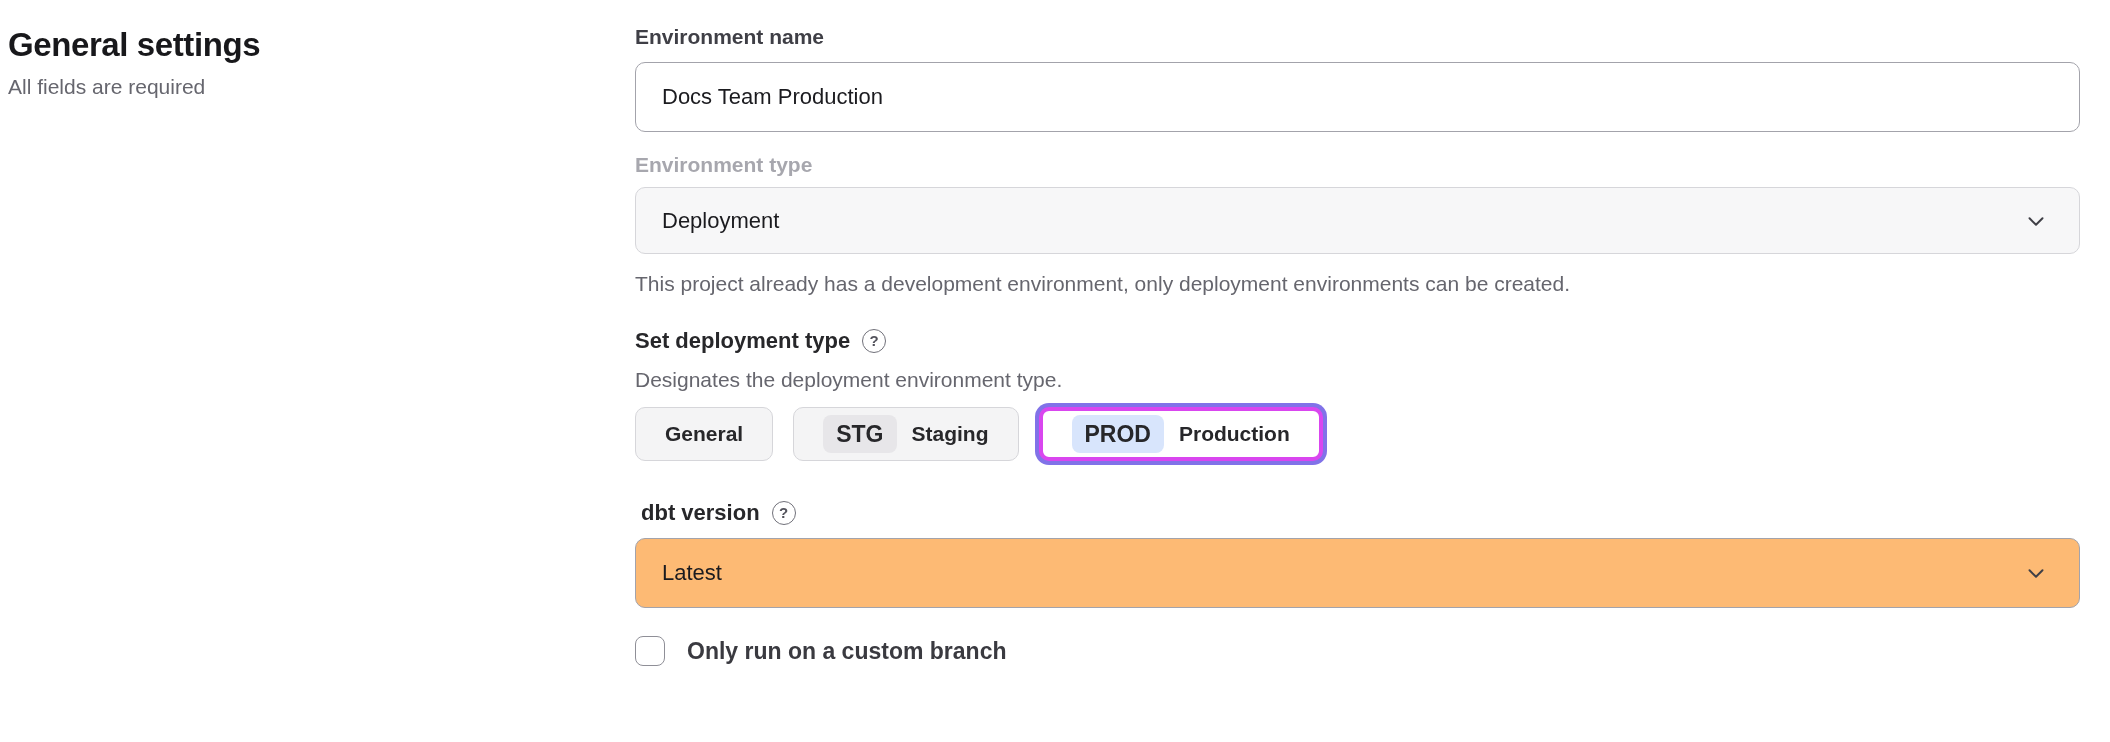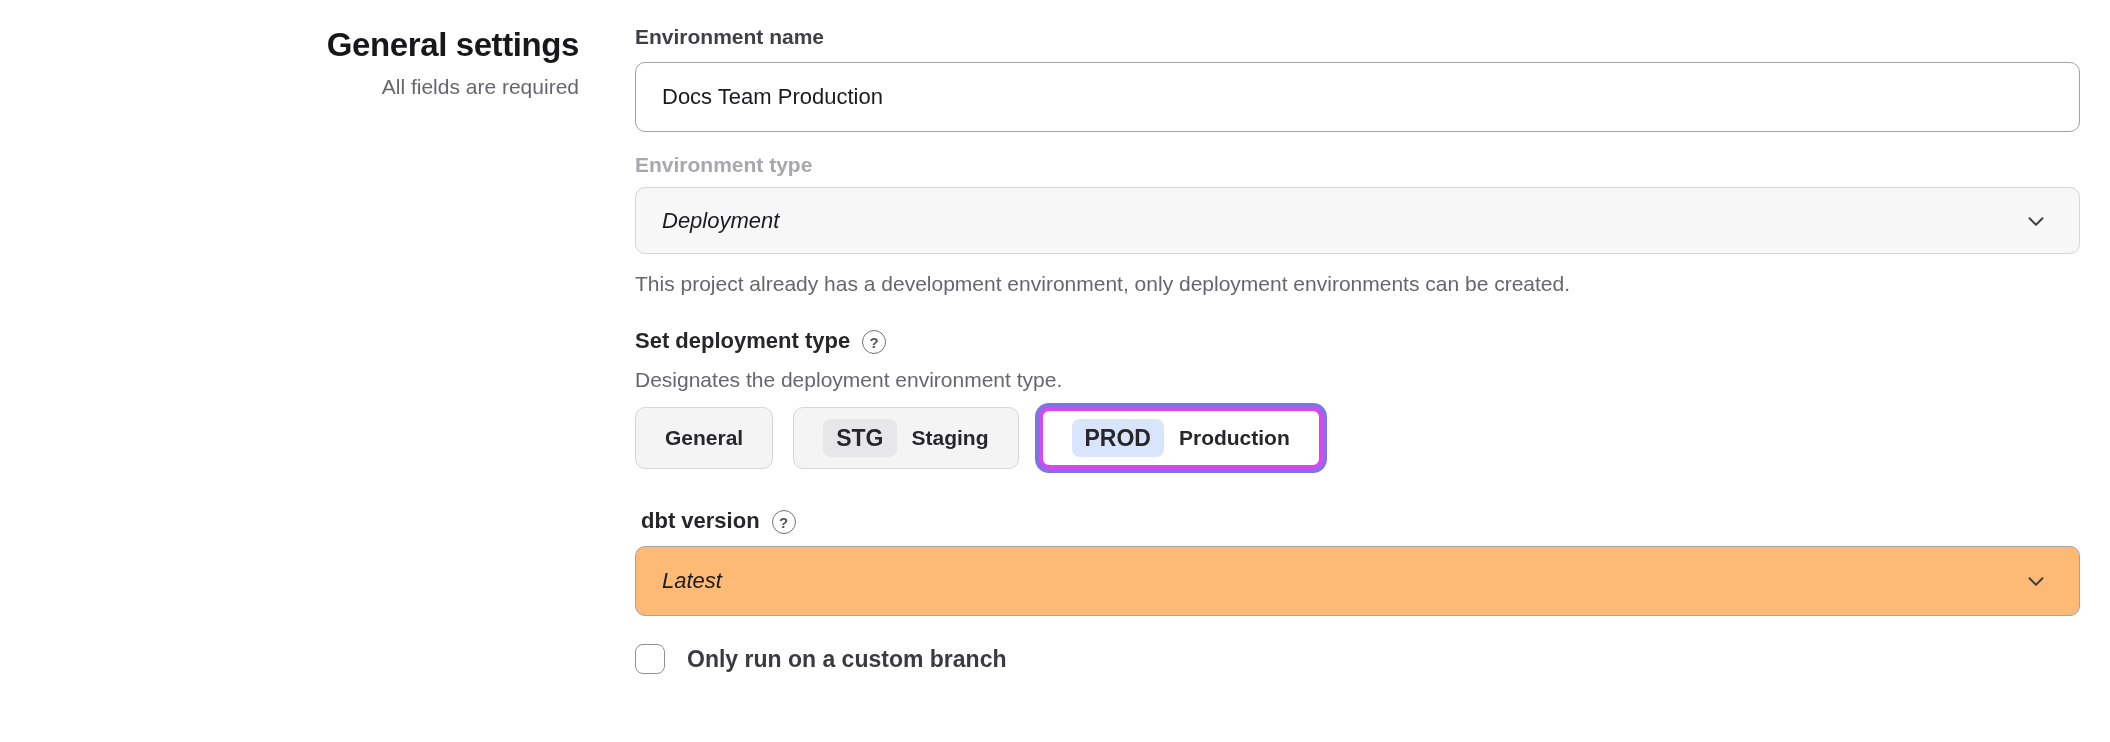--- a/index.html
+++ b/index.html
@@ -19,21 +19,21 @@
   html, body {
     width: 2110px; height: 742px;
     background: #ffffff;
     font-family: "Liberation Sans", sans-serif;
     color: var(--text-dark);
     overflow: hidden;
   }
   .layout { position: relative; width: 2110px; height: 742px; }
 
   
-  .left-col { position: absolute; left: 19px; top: 24px; width: 560px; text-align: right; }
+  .left-col { position: absolute; left: 8px; top: 24px; width: 560px; }
   .page-title {
     font-size: 33px; font-weight: 700; letter-spacing: -0.4px;
     color: #18181b; line-height: 42px;
   }
   .page-subtitle {
     margin-top: 7px; font-size: 21px; color: var(--text-muted); line-height: 27px;
   }
 
   
   .form-col { position: absolute; left: 635px; top: 24px; width: 1445px; }
@@ -51,44 +51,43 @@
     font-size: 22px; font-weight: 500; color: var(--text-dark);
     padding: 0 26px; background: #fff; outline: none; display: block;
   }
 
   .select {
     margin-top: 0; width: 100%; height: 67px;
     border-radius: 10px; display: flex; align-items: center;
     justify-content: space-between; padding: 0 26px;
     font-size: 22px; font-weight: 500; color: var(--text-dark);
     cursor: pointer;
-    font-style: italic;
   }
   .select.gray { background: var(--field-gray); border: 1px solid var(--border-soft); }
   .select.white { background: #fdba74; border: 1px solid var(--border-strong); height: 70px; }
   .chevron { width: 26px; height: 26px; flex: 0 0 auto; margin-right: 4px; }
 
   .helper-text {
     font-size: 21px; color: var(--text-muted); line-height: 26px;
   }
 
-  .section-head { display: flex; align-items: flex-end; gap: 12px; }
+  .section-head { display: flex; align-items: center; gap: 12px; }
   .section-title {
     font-size: 22px; font-weight: 700; color: #27272a; line-height: 27px;
   }
   .help-icon {
     width: 24px; height: 24px; border: 1.6px solid #71717a; border-radius: 50%;
     display: inline-flex; align-items: center; justify-content: center;
     font-size: 15px; font-weight: 600; color: #52525b; line-height: 1;
     flex: 0 0 auto;
   }
 
   .btn-row { display: flex; align-items: center; gap: 20px; }
   .type-btn {
-    height: 62px; border-radius: 10px; display: inline-flex; align-items: center;
+    height: 54px; border-radius: 10px; display: inline-flex; align-items: center;
     gap: 15px; padding: 0 29px; font-family: "Liberation Sans", sans-serif;
     font-size: 21px; font-weight: 600; color: #27272a;
     background: var(--btn-gray); border: 1px solid var(--border-soft);
     cursor: pointer;
   }
   .type-btn.selected {
     background: #ffffff; border: 4px solid #d946ef;
     box-shadow: 0 0 0 4px var(--accent);
   }
   .type-badge {

